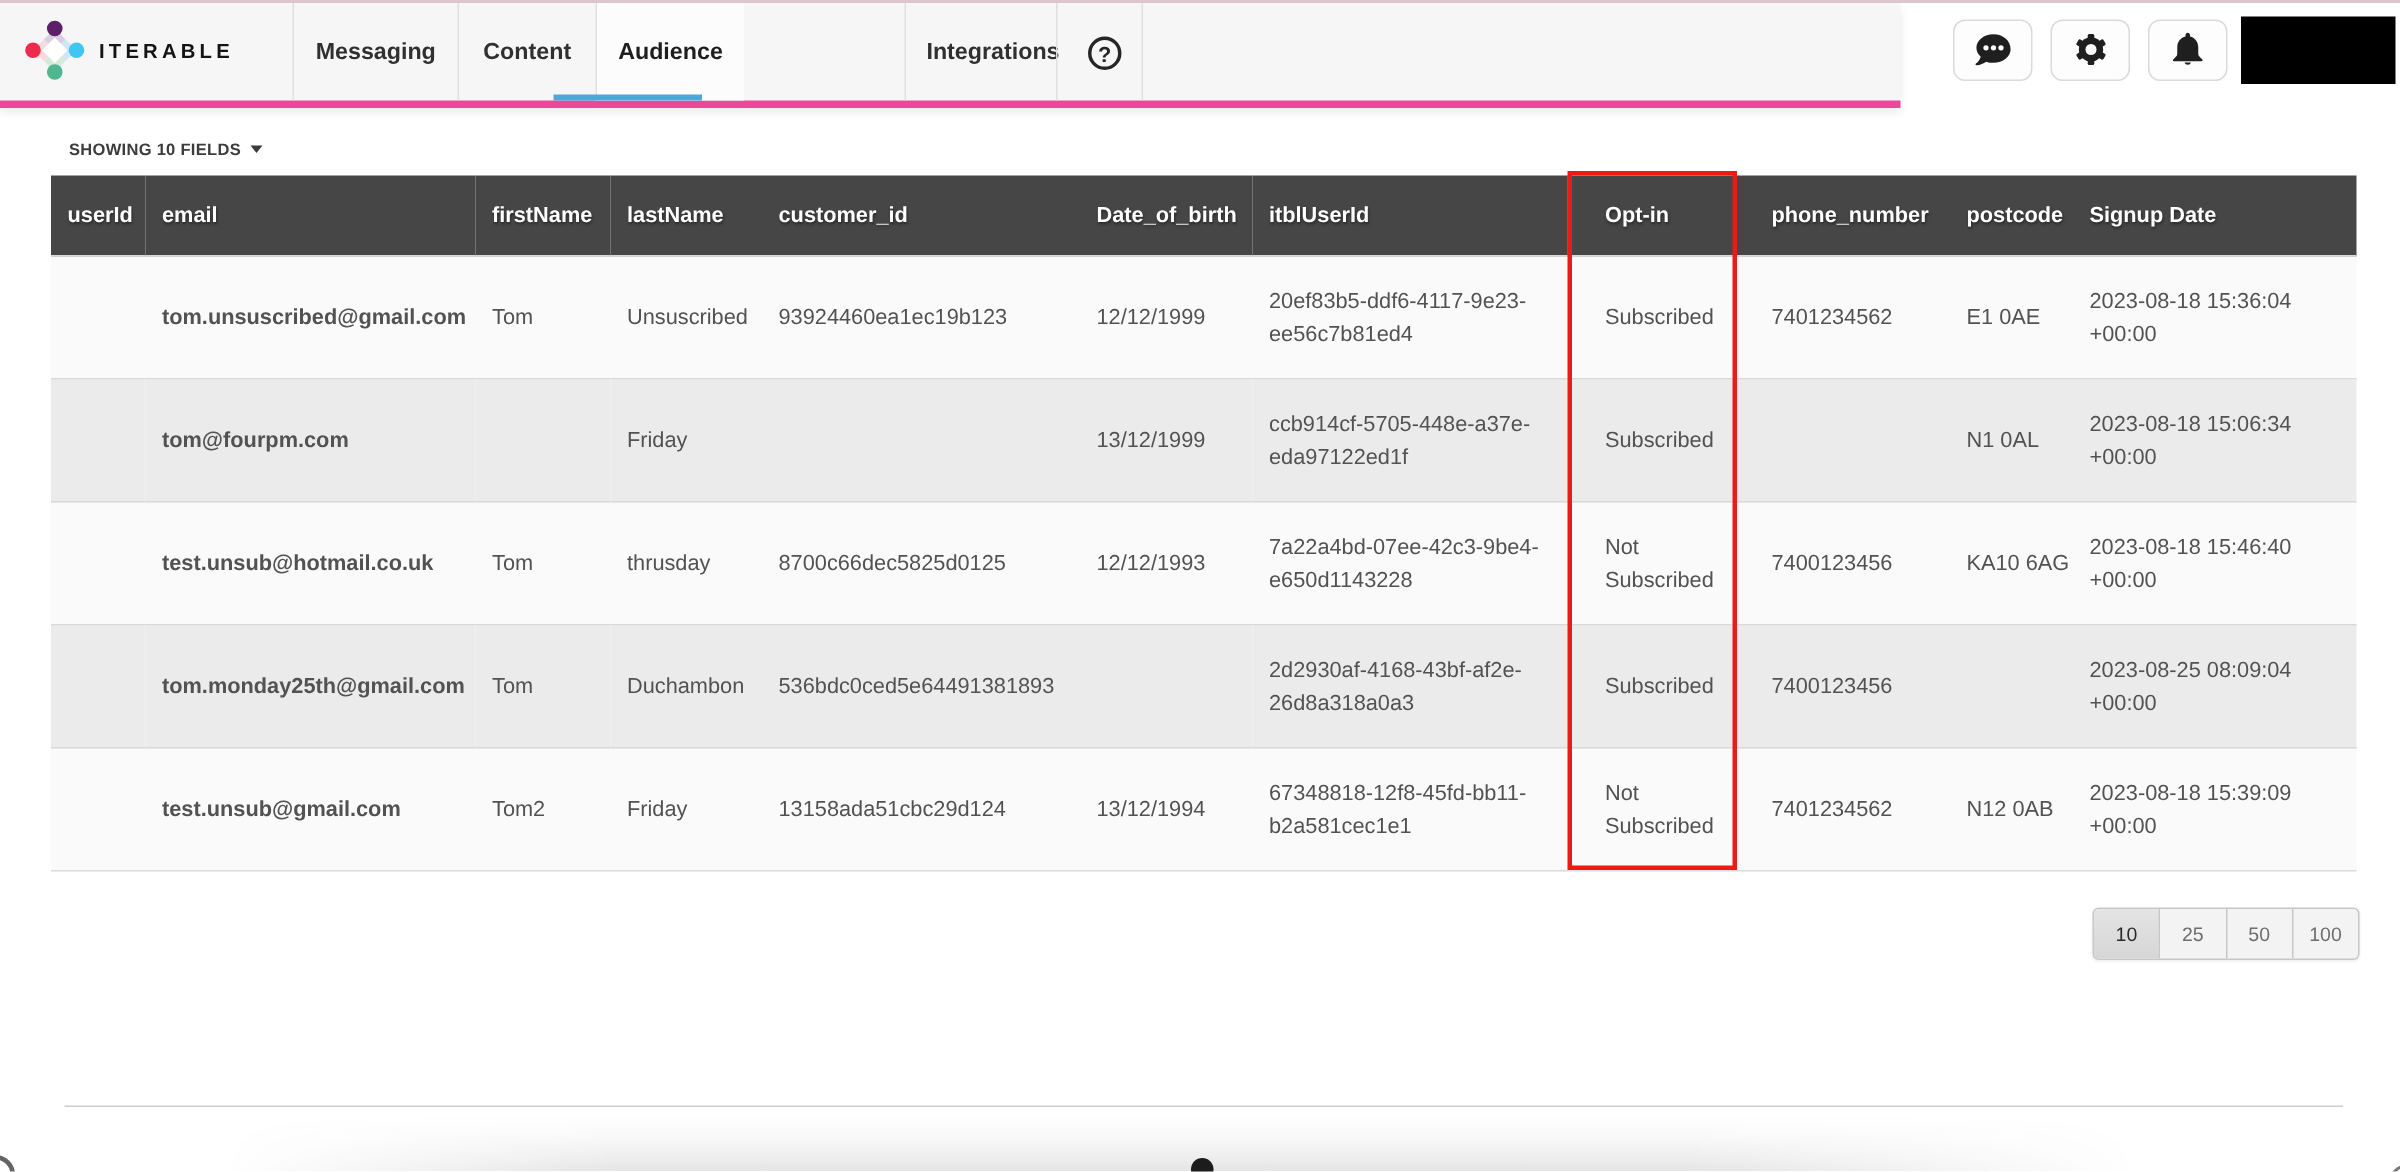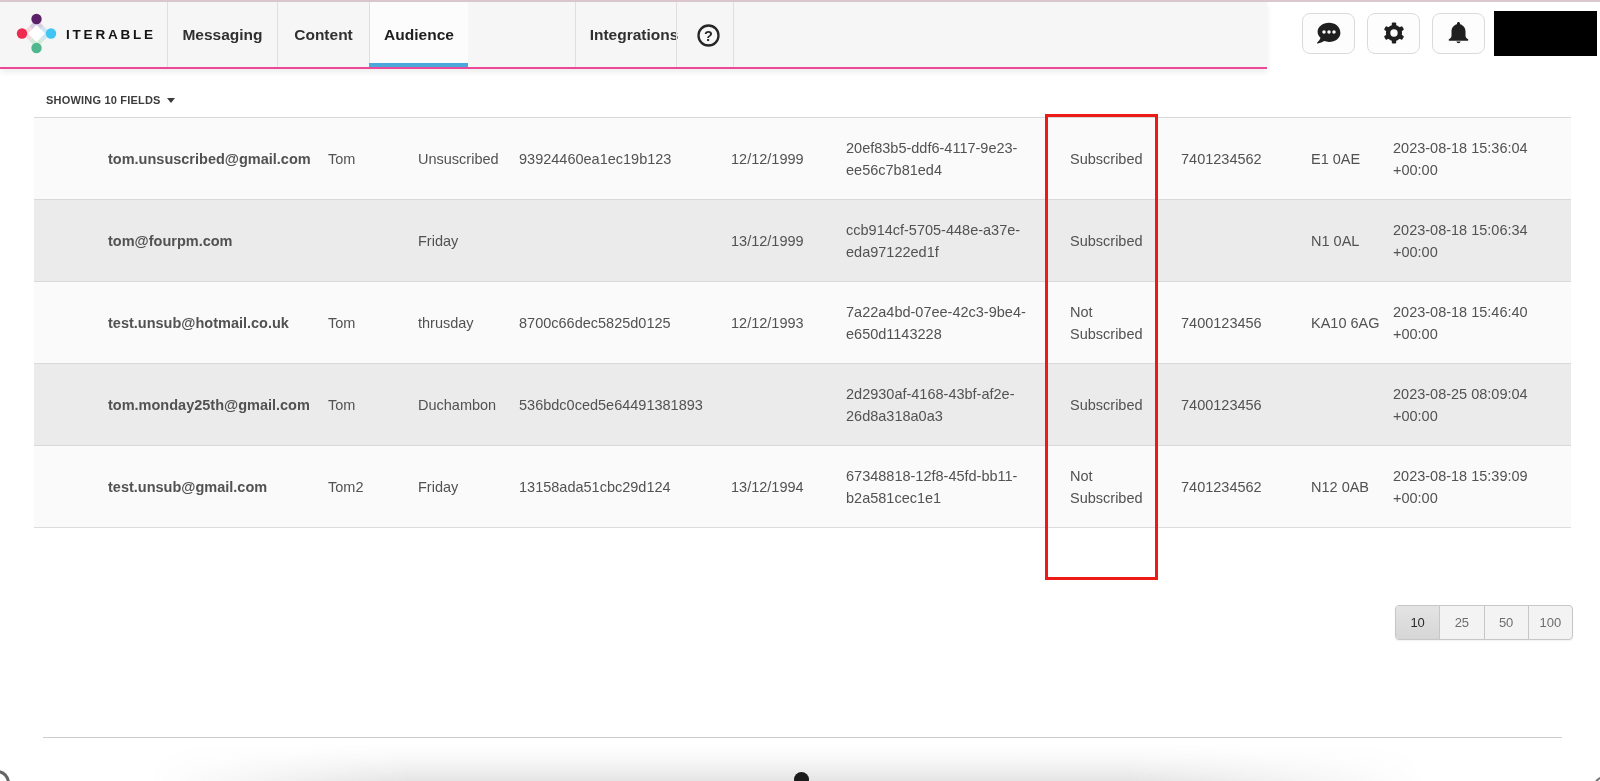--- a/index.html
+++ b/index.html
@@ -1,19 +1,19 @@
 <!DOCTYPE html>
 <html><head>
 <meta charset="utf-8">
 <style>
   html,body {margin:0;padding:0;}
   body {width:1600px;height:781px;position:relative;font-family:"Liberation Sans",sans-serif;background:#ffffff;overflow:hidden;transform:translateZ(0);}
   .topline {position:absolute;top:0;left:0;width:1600px;height:2px;background:#dcc7cc;}
-  .nav {position:absolute;top:2px;left:0;width:1267px;height:65px;background:#f7f6f6;border-bottom:2px solid #ec4899;box-shadow:0 3px 6px rgba(0,0,0,0.08);}
-  .navcell {position:absolute;box-sizing:border-box;top:0;height:65px;border-left:1px solid #e2dede;display:flex;align-items:center;justify-content:center;font-size:15.5px;font-weight:bold;color:#303030;}
+  .nav {position:absolute;top:2px;left:0;width:1267px;height:65px;background:#f7f6f6;border-bottom:5px solid #ec4899;box-shadow:0 3px 6px rgba(0,0,0,0.08);}
+  .navcell {position:absolute;box-sizing:border-box;top:0;height:65px;border-left:1px solid #e2dede;display:flex;align-items:center;justify-content:center;font-size:15.5px;font-weight:bold;color:#303030;margin-left:28px;}
   .logo {position:absolute;left:0;top:0;width:167px;height:65px;}
   .navactive {background:#fcfcfc;color:#1e1e1e;}
   .underline {position:absolute;left:369px;top:63px;width:99px;height:4px;background:#4aa9da;}
   .iconbtn {position:absolute;top:10.5px;width:53px;height:41px;background:#fdfdfd;border:1px solid #ddd9d9;border-radius:8px;display:flex;align-items:center;justify-content:center;box-sizing:border-box;}
   .blackrect {position:absolute;left:1494px;top:9px;width:103px;height:45px;background:#000;}
   .showing {position:absolute;left:46px;top:94px;font-size:11px;letter-spacing:0.2px;color:#3c3c3c;font-weight:bold;}
   .caret {display:inline-block;width:0;height:0;border-left:4.5px solid transparent;border-right:4.5px solid transparent;border-top:5px solid #3c3c3c;margin-left:6px;vertical-align:middle;margin-bottom:2px;}
 
   table.grid {position:absolute;left:34px;top:117px;width:1537px;border-collapse:collapse;table-layout:fixed;border-bottom:1px solid #dcdcdc;}
   table.grid th {background:#464646;text-shadow:0.5px 1px 2px rgba(0,0,0,0.45);color:#fff;font-size:14.5px;font-weight:bold;text-align:left;height:53px;padding:0 0 0 11px;vertical-align:middle;}
@@ -118,20 +118,33 @@
       <col style="width:101px">
       <col style="width:212px">
       <col style="width:115px">
       <col style="width:210px">
       <col style="width:125px">
       <col style="width:130px">
       <col style="width:82px">
       <col style="width:189px">
   </colgroup>
   <tbody>
+      <tr>
+    <th>userId</th>
+        <th>email</th>
+        <th>firstName</th>
+        <th>lastName</th>
+        <th>customer_id</th>
+        <th>Date_of_birth</th>
+        <th>itblUserId</th>
+        <th class="opt">Opt-in</th>
+        <th>phone_number</th>
+        <th>postcode</th>
+        <th>Signup Date</th>
+  </tr>
   <tr class="w">
     <td></td>
         <td class="em">tom.unsuscribed@gmail.com</td>
         <td>Tom</td>
         <td>Unsuscribed</td>
         <td>93924460ea1ec19b123</td>
         <td>12/12/1999</td>
         <td class="line2">20ef83b5-ddf6-4117-9e23-<br>ee56c7b81ed4</td>
         <td class="opt">Subscribed</td>
         <td>7401234562</td>

